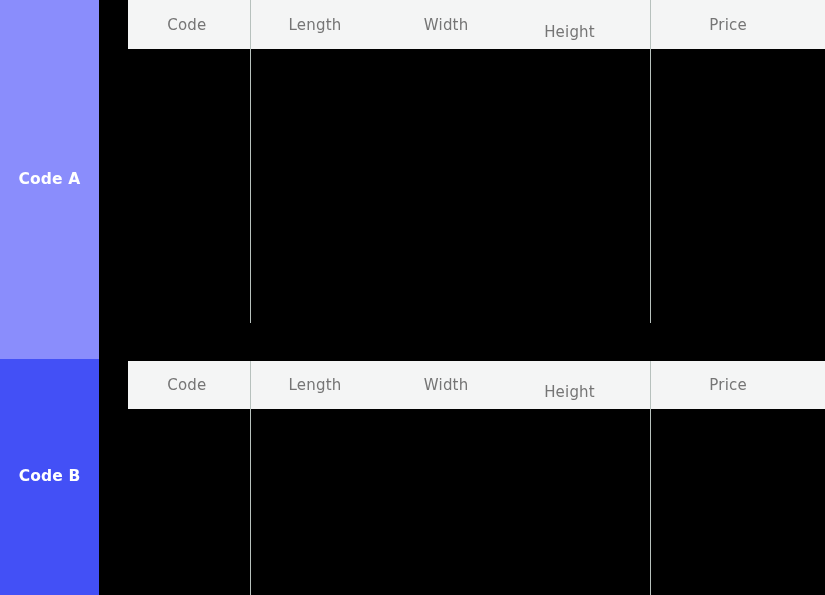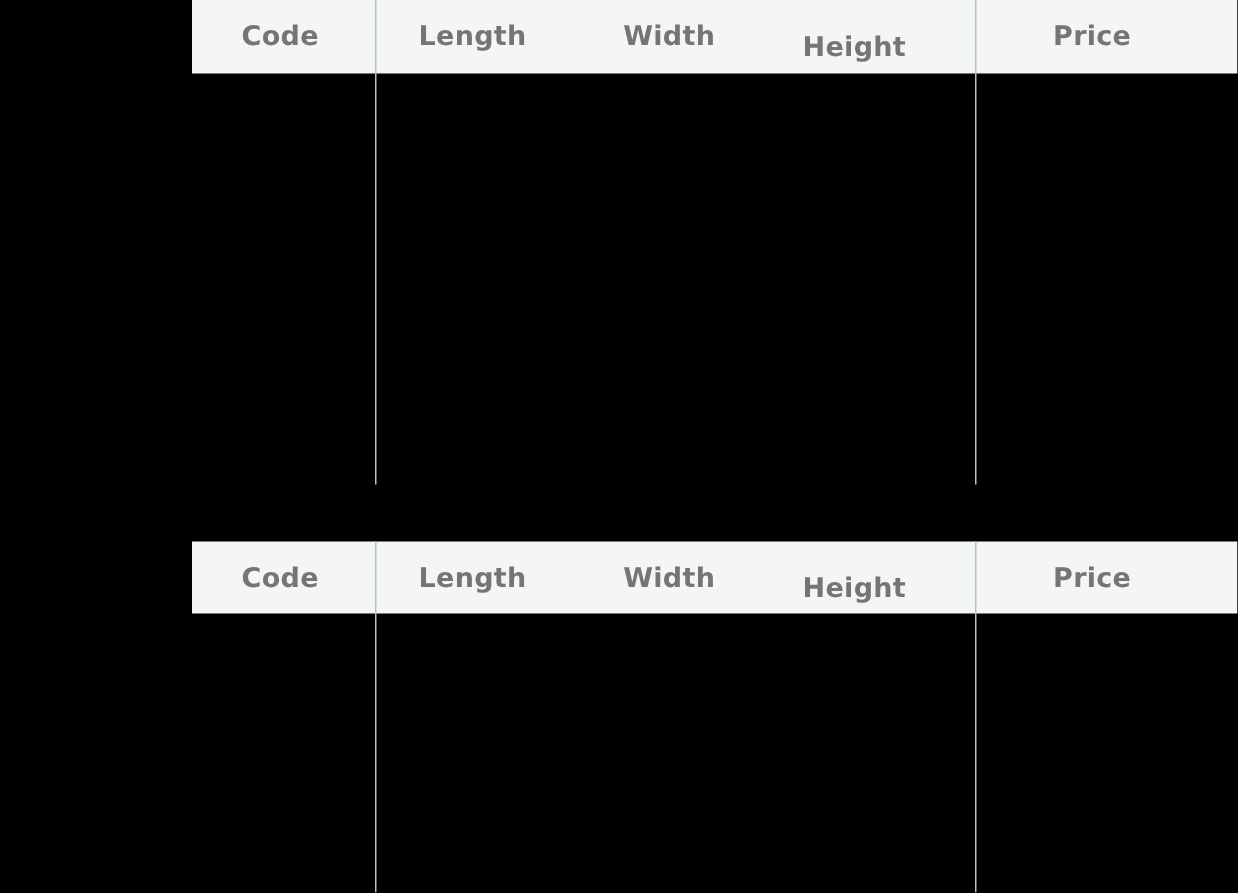--- a/index.html
+++ b/index.html
@@ -79,22 +79,22 @@
   }
   .group-b .thead { height: 48px; }
 
   .th {
     height: 49px;
     display: flex;
     align-items: center;
     justify-content: center;
     box-sizing: border-box;
     color: #757575;
-    font-size: 18px;
-    font-weight: 700;
+    font-size: 15px;
+    font-weight: 400;
     letter-spacing: 0.2px;
     white-space: nowrap;
   }
   .group-b .th { height: 48px; }
 
   .th.col-code   { width: 122px; }
   .th.col-length { width: 144px; }
   .th.col-width  { width: 128px; }
   .th.col-height { width: 128px; margin-top: 14px; }
   .th.col-price  { width: 201px; }
@@ -121,20 +121,31 @@
     background: transparent;
   }
   .group-a .tbody { height: 274px; }
   .group-b .tbody { top: 48px; height: 186px; }
 </style>
 </head>
 <body style="background: rgb(0, 0, 0);">
 
 <div id="app">
 
+  <div class="rail">
+
+    <div class="rail-cell rail-a" style="background: rgb(138, 141, 252);">
+      <span class="rail-cell-label" style="color: rgb(255, 255, 255);">Code A</span>
+    </div>
+
+    <div class="rail-cell rail-b" style="background: rgb(67, 80, 246);">
+      <span class="rail-cell-label" style="color: rgb(255, 255, 255);">Code B</span>
+    </div>
+
+  </div>
 
   <div class="group group-a">
 
     <div class="thead" style="background: rgb(244, 245, 245);">
       <div class="th col-code" style="color: rgb(117, 117, 117);">Code</div>
       <div class="th col-length" style="color: rgb(117, 117, 117);">Length</div>
       <div class="th col-width" style="color: rgb(117, 117, 117);">Width</div>
       <div class="th col-height" style="color: rgb(117, 117, 117);">Height</div>
       <div class="th col-price" style="color: rgb(117, 117, 117);">Price</div>
     </div>

